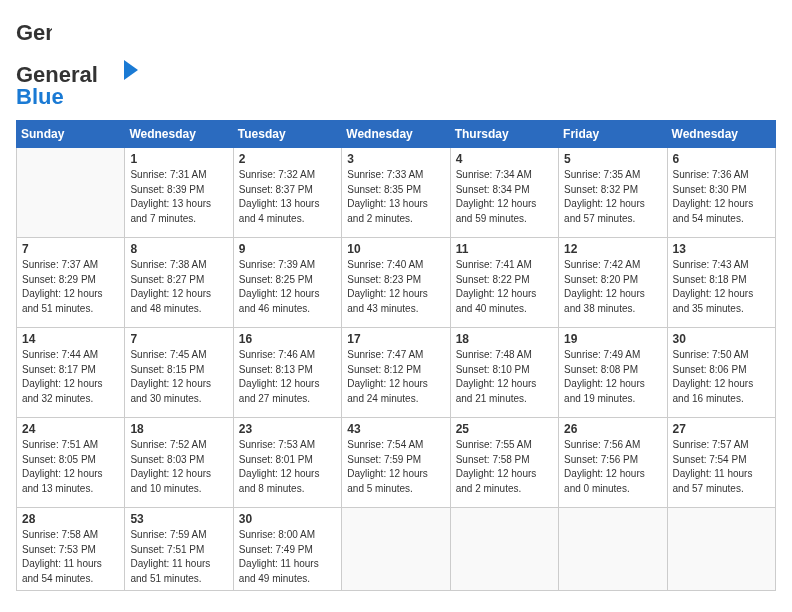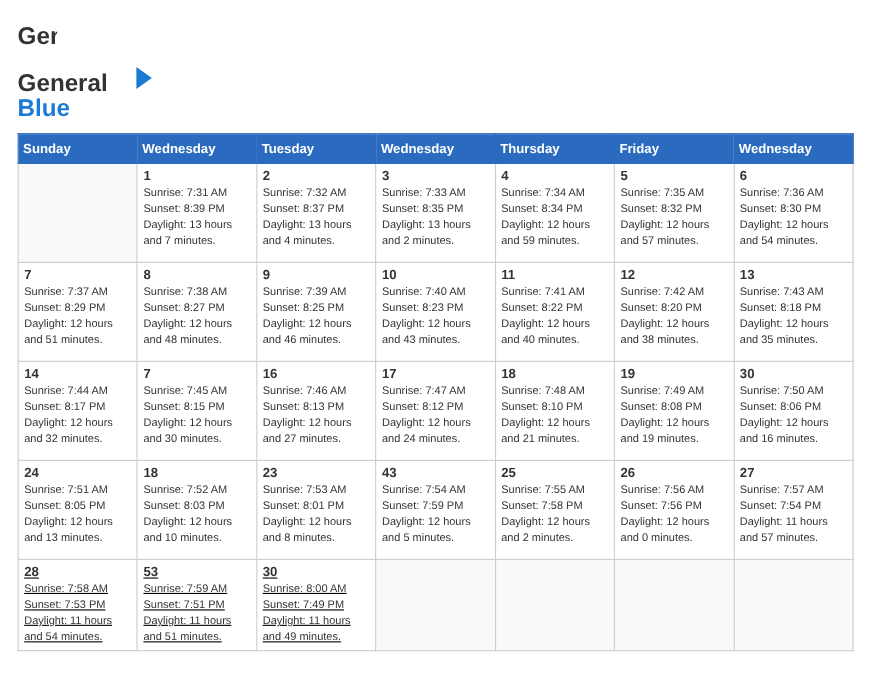--- a/index.html
+++ b/index.html
@@ -65,21 +65,20 @@
     .day-info {
       font-size: 10px;
       color: #333;
       line-height: 1.45;
     }
     tbody tr td.empty {
       background: #f9f9f9;
     }
     tbody tr:last-child td {
       height: 75px;
-      text-decoration: underline;
     }
   </style>
 </head>
 <body>
 
 <div class="header">
   <div class="logo">
     <div style="display:flex;align-items:center;gap:2px;">
       <span style="display:inline-block;">
         <svg width="36" height="36" viewBox="0 0 36 36">

